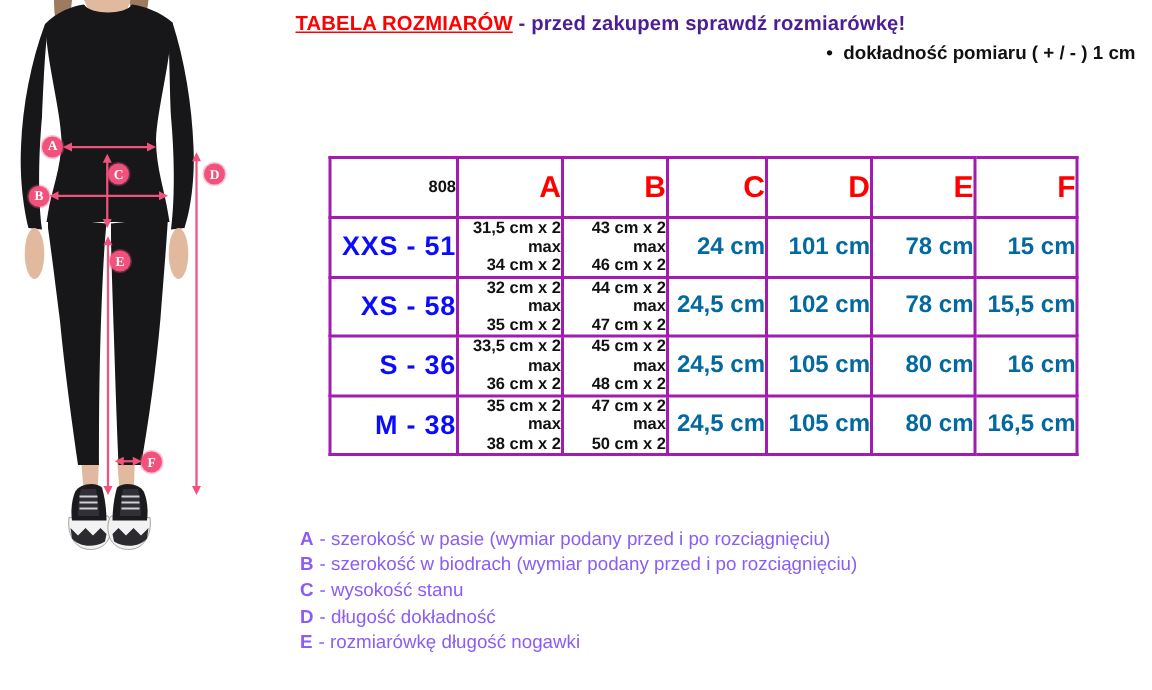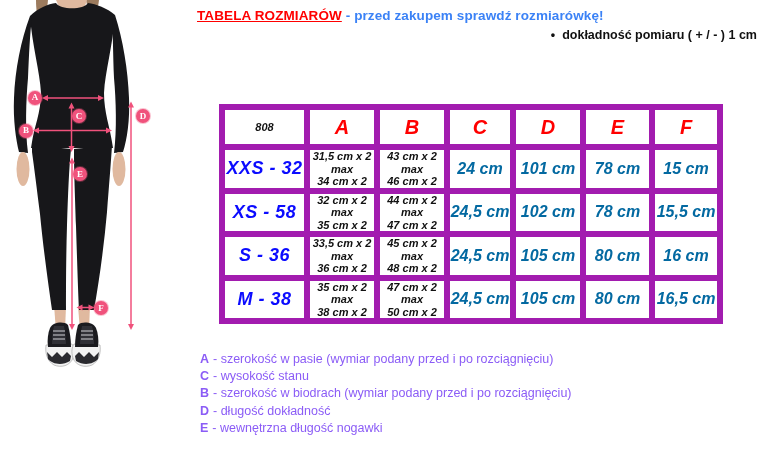--- a/index.html
+++ b/index.html
@@ -19,30 +19,30 @@
     position:absolute;width:14px;height:14px;border-radius:50%;
     background:var(--marker-pink);color:#fff;
     font-family:"Liberation Serif", serif;font-weight:bold;font-size:9px;
     display:flex;align-items:center;justify-content:center;line-height:1;
     box-shadow:0 0 0 1px rgba(240,82,124,.35);
   }
   
   .header-block{position:absolute;left:197px;top:8px;width:560px;}
   .title-line{font-size:13.5px;font-weight:bold;letter-spacing:.1px;}
   .title-highlight{color:var(--accent-red);text-decoration:underline;}
-  .title-rest{color:#3b82f6;}
+  .title-rest{color:#4c1d95;}
   .bullet-line{margin:5px 0 0 14px;font-size:12.5px;font-weight:bold;color:#111;line-height:14px;text-align:right;}
   .bullet-line::before{content:"•";margin-right:7px;}
   
   .size-table{
     position:absolute;left:219px;top:104px;border-collapse:collapse;table-layout:fixed;
     width:498px;background:#fff;
   }
   .size-table td{
-    border:6px solid #a21caf;text-align:center;vertical-align:middle;padding:0;overflow:hidden;font-style:italic;
+    border:2px solid #a21caf;text-align:right;vertical-align:middle;padding:0;overflow:hidden;
   }
   .row-header{height:40px;}
   .row-data{height:39px;}
   .code-cell{font-size:11px;font-weight:bold;color:#111;}
   .col-letter{color:var(--accent-red);font-size:20px;font-weight:bold;}
   .size-cell{color:var(--size-blue);font-size:18px;font-weight:bold;letter-spacing:.5px;}
   .ab-cell{font-size:11px;font-weight:bold;line-height:12.5px;white-space:pre-line;color:#111;}
   .val-cell{font-size:16px;font-weight:bold;color:#0369a1;}
   
   .legend-block{position:absolute;left:200px;top:351px;}
@@ -146,21 +146,21 @@
       <tr class="row-header">
     <td class="code-cell">808</td>
     <td class="col-letter">A</td>
     <td class="col-letter">B</td>
     <td class="col-letter">C</td>
     <td class="col-letter">D</td>
     <td class="col-letter">E</td>
     <td class="col-letter">F</td>
   </tr>
   <tr class="row-data">
-    <td class="size-cell">XXS - 32</td>
+    <td class="size-cell">XXS - 51</td>
     <td class="ab-cell">31,5 cm x 2
 max
 34 cm x 2</td>
     <td class="ab-cell">43 cm x 2
 max
 46 cm x 2</td>
     <td class="val-cell">24 cm</td>
     <td class="val-cell">101 cm</td>
     <td class="val-cell">78 cm</td>
     <td class="val-cell">15 cm</td>
@@ -205,24 +205,24 @@
     <td class="val-cell">16,5 cm</td>
   </tr>
 </tbody>
   </table>
 
 <div class="legend-block">
   <div class="legend-line">
     <span class="legend-letter">A</span><span class="legend-text">- szerokość w pasie (wymiar podany przed i po rozciągnięciu)</span>
   </div>
   <div class="legend-line">
+    <span class="legend-letter">B</span><span class="legend-text">- szerokość w biodrach (wymiar podany przed i po rozciągnięciu)</span>
+  </div>
+  <div class="legend-line">
     <span class="legend-letter">C</span><span class="legend-text">- wysokość stanu</span>
   </div>
   <div class="legend-line">
-    <span class="legend-letter">B</span><span class="legend-text">- szerokość w biodrach (wymiar podany przed i po rozciągnięciu)</span>
-  </div>
-  <div class="legend-line">
     <span class="legend-letter">D</span><span class="legend-text">- długość dokładność</span>
   </div>
   <div class="legend-line">
-    <span class="legend-letter">E</span><span class="legend-text">- wewnętrzna długość nogawki</span>
+    <span class="legend-letter">E</span><span class="legend-text">- rozmiarówkę długość nogawki</span>
   </div>
 </div>
 
 </body></html>

